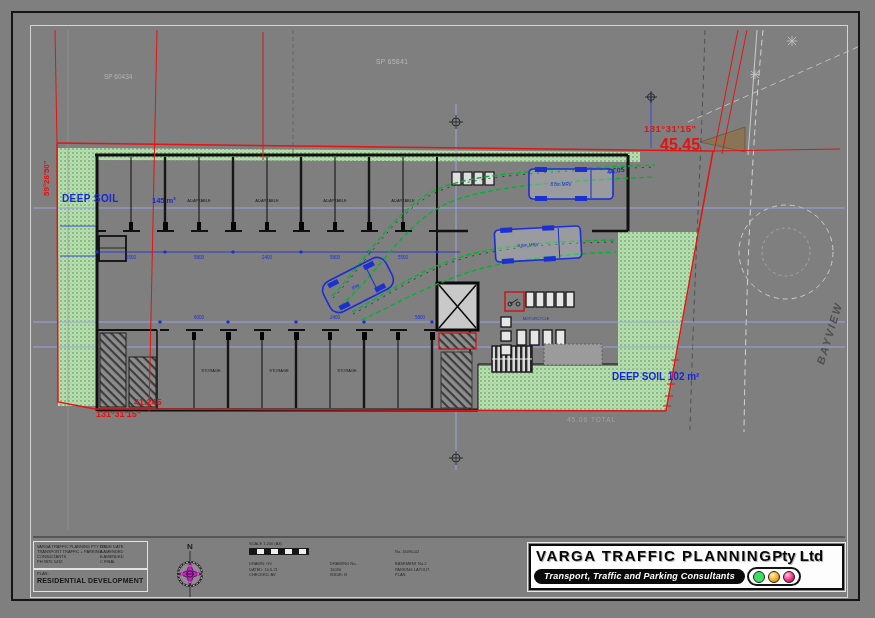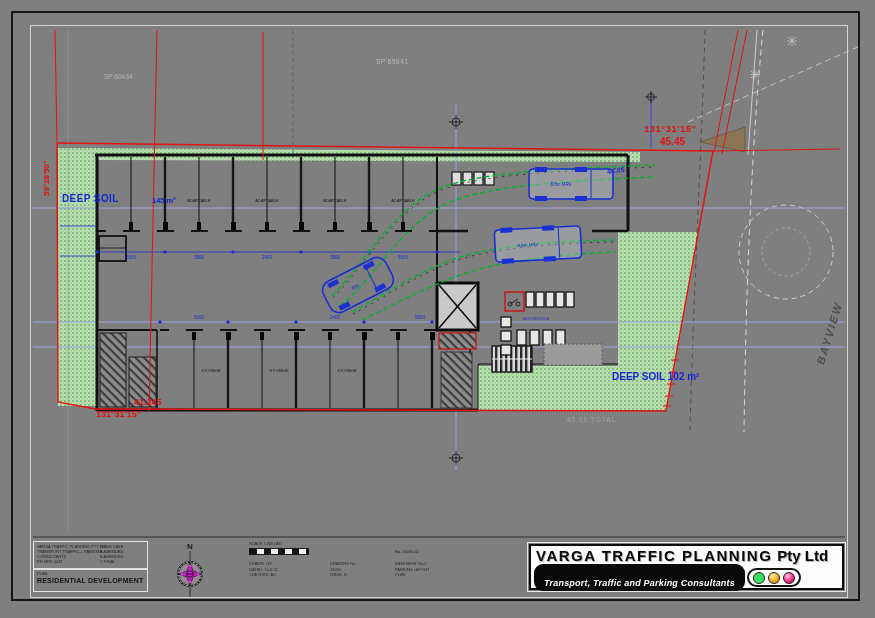--- a/index.html
+++ b/index.html
@@ -13,26 +13,26 @@
   .blue{color:#1a2fd4;font-weight:bold;}
   .tiny{font-size:4px;line-height:5px;color:#252525;}
   .notecol{position:absolute;font-size:4px;line-height:5.5px;color:#2a2a2a;}
   .infobox{position:absolute;border:1px solid #e2e2e2;}
   .scalebar{position:absolute;width:58px;height:5px;border:1px solid #1a1a1a;
             background:repeating-linear-gradient(90deg,#161616 0 7px,#efefef 7px 14px);}
   .titleblock{position:absolute;left:527px;top:542px;width:319px;height:50px;
               border:1px solid #e8e8e8;background:#7f7f7f;box-sizing:border-box;padding:1px;}
   .titleblock .inner{width:100%;height:100%;border:2px solid #0c0c0c;background:#fdfdfd;
               box-sizing:border-box;display:flex;flex-direction:column;justify-content:space-between;padding:1px 3px 2px 3px;}
-  .company-row{display:flex;align-items:flex-start;gap:5px;padding-left:2px;}
+  .company-row{display:flex;align-items:flex-start;padding-left:2px;}
   .company{font-size:15px;font-weight:bold;letter-spacing:1.5px;color:#070707;text-shadow:1px 1px 0 #b5b5b5;}
   .ptyltd{font-size:15px;font-weight:bold;color:#070707;text-shadow:1px 1px 0 #b5b5b5;}
   .tag-row{display:flex;align-items:center;gap:2px;}
   .tagpill{flex:0 0 auto;background:#0a0a0a;color:#ffffff;font-weight:bold;font-style:italic;
-           font-size:9px;border-radius:9px;padding:14px 10px 3px 10px;letter-spacing:.2px;}
+           font-size:9px;border-radius:9px;padding:2px 10px 3px 10px;letter-spacing:.2px;}
   .lightsbox{flex:0 0 auto;display:flex;align-items:center;gap:3px;border:2px solid #141414;
              border-radius:10px;background:#ffffff;padding:1px 4px;height:13px;}
   .light{width:12px;height:12px;border-radius:50%;border:1.5px solid #222;box-sizing:border-box;}
 </style>
 </head>
 <body>
 
 <div class="stage">
 
   <div class="abs frame-outer"></div>
@@ -333,21 +333,21 @@
     </g>
 
     <line x1="33" y1="537" x2="845" y2="537" stroke="#2e2e2e" stroke-width="1"></line>
   </svg>
 
   <span class="lbl" style="left:62px;top:193px;font-size:10px;font-weight:bold;color:#1728d8;letter-spacing:.4px;">DEEP SOIL</span>
   <span class="lbl" style="left:152px;top:196px;font-size:7.5px;font-weight:bold;color:#1728d8;">145 m²</span>
   <span class="lbl" style="left:612px;top:371px;font-size:10px;font-weight:bold;color:#1728d8;">DEEP SOIL  102 m²</span>
 
   <span class="lbl red" style="left:644px;top:123px;font-size:9.5px;letter-spacing:.5px;">131°31'15"</span>
-  <span class="lbl red" style="left:660px;top:136px;font-size:10px;">45.45</span>
+  <span class="lbl red" style="left:660px;top:136px;font-size:16px;">45.45</span>
   <span class="lbl red" style="left:102px;top:397px;font-size:9px;margin-left:32px;">41.245</span>
   <span class="lbl red" style="left:96px;top:409px;font-size:9px;">131°31'15"</span>
   <span class="lbl red" style="left:42px;top:196px;font-size:8px;transform:rotate(-90deg);transform-origin:0 0;">59°28'50"</span>
 
   <span class="lbl blue" style="left:607px;top:167px;font-size:7px;transform:rotate(-8deg);">44.05</span>
 
   <span class="lbl" style="left:820px;top:358px;font-size:11px;font-weight:bold;font-style:italic;color:#4f4f4f;letter-spacing:2px;transform:rotate(-73deg);transform-origin:0 50%;">BAYVIEW</span>
   <span class="lbl" style="left:567px;top:416px;font-size:6.5px;color:#a3a3a3;letter-spacing:1px;">45.06 TOTAL</span>
 
   <span class="lbl" style="left:376px;top:58px;font-size:6.5px;color:#b9b9b9;letter-spacing:.5px;">SP 65841</span>

